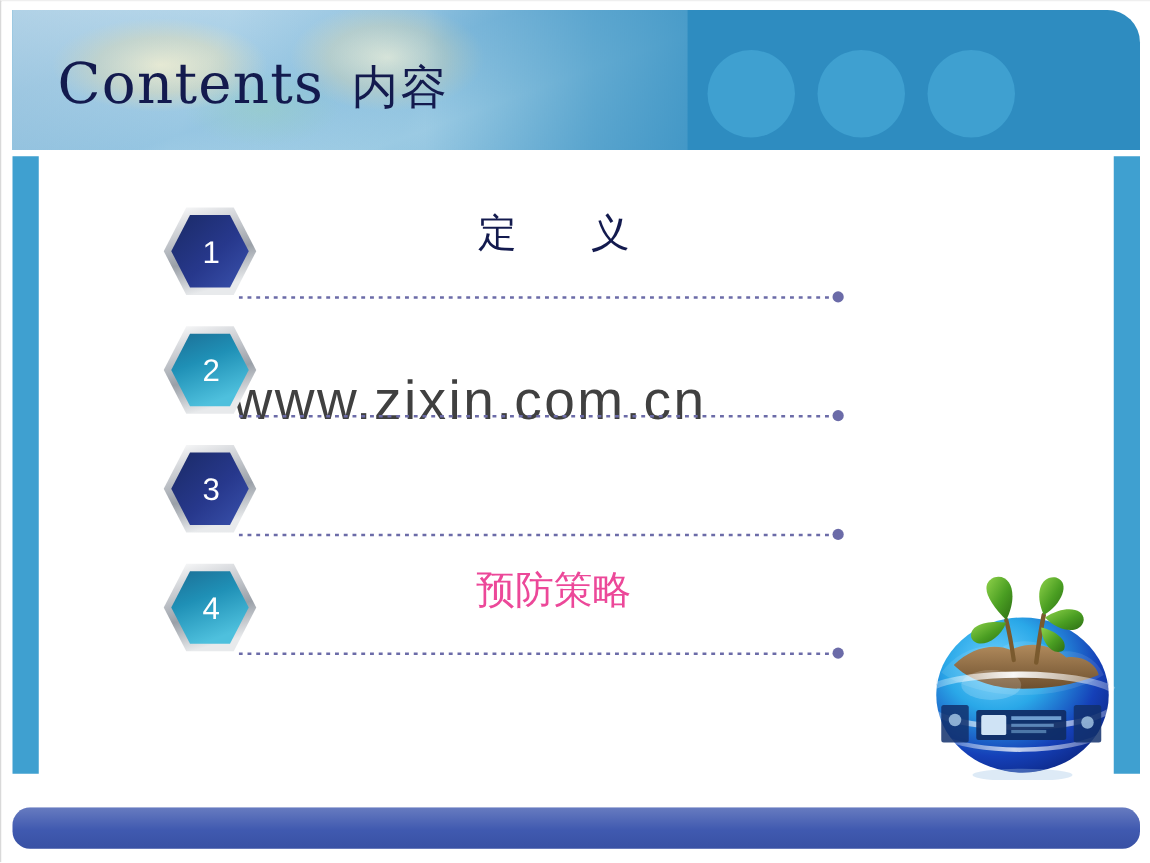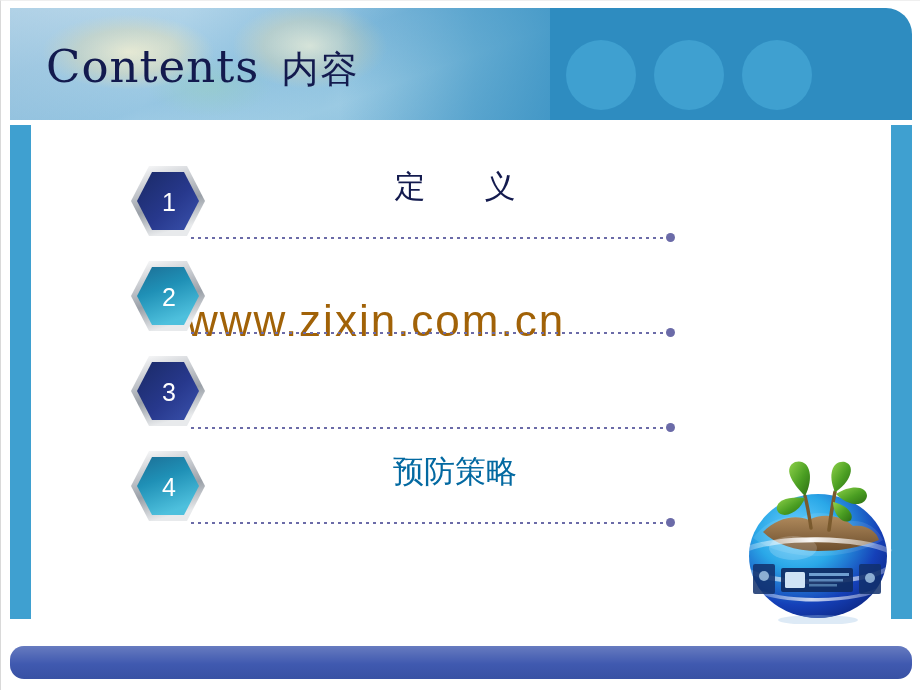--- a/index.html
+++ b/index.html
@@ -138,21 +138,21 @@
     pointer-events: none;
   }
 
   
   .watermark {
     position: absolute;
     left: 186px;
     top: 296px;
     font-size: 44px;
     letter-spacing: 2px;
-    color: #a16207;
+    color: #404040;
     white-space: nowrap;
     font-family: "Liberation Sans", sans-serif;
     z-index: 2;
   }
 
   
   .content {
     position: absolute;
     left: 0;
     top: 150px;
@@ -187,31 +187,31 @@
     justify-content: center;
     color: #ffffff;
     font-size: 25px;
     font-family: "Liberation Sans", sans-serif;
     padding-left: 2px;
     padding-top: 2px;
     box-sizing: border-box;
   }
   .row-label {
     position: absolute;
-    left: 240px;
+    left: 228px;
     top: 16px;
     width: 430px;
     text-align: center;
     font-family: "DejaVu Serif", "Liberation Serif", serif;
     font-size: 31px;
     color: #131a4e;
     white-space: pre;
   }
   .row-label.accent {
-    color: #0369a1;
+    color: #ec4899;
   }
   .dotline {
     position: absolute;
     left: 191px;
     top: 87px;
     width: 477px;
     height: 2px;
     background-image: linear-gradient(90deg, #6b6ba8 0 3px, rgba(0,0,0,0) 3px 7px);
     background-size: 7px 2px;
     background-repeat: repeat-x;

